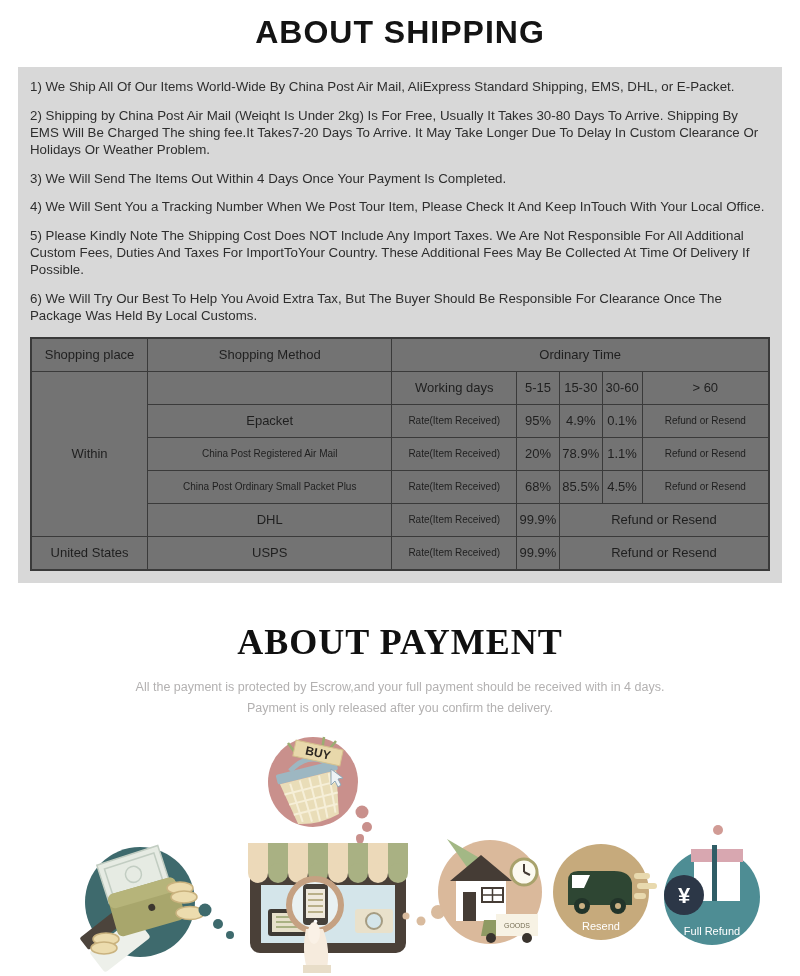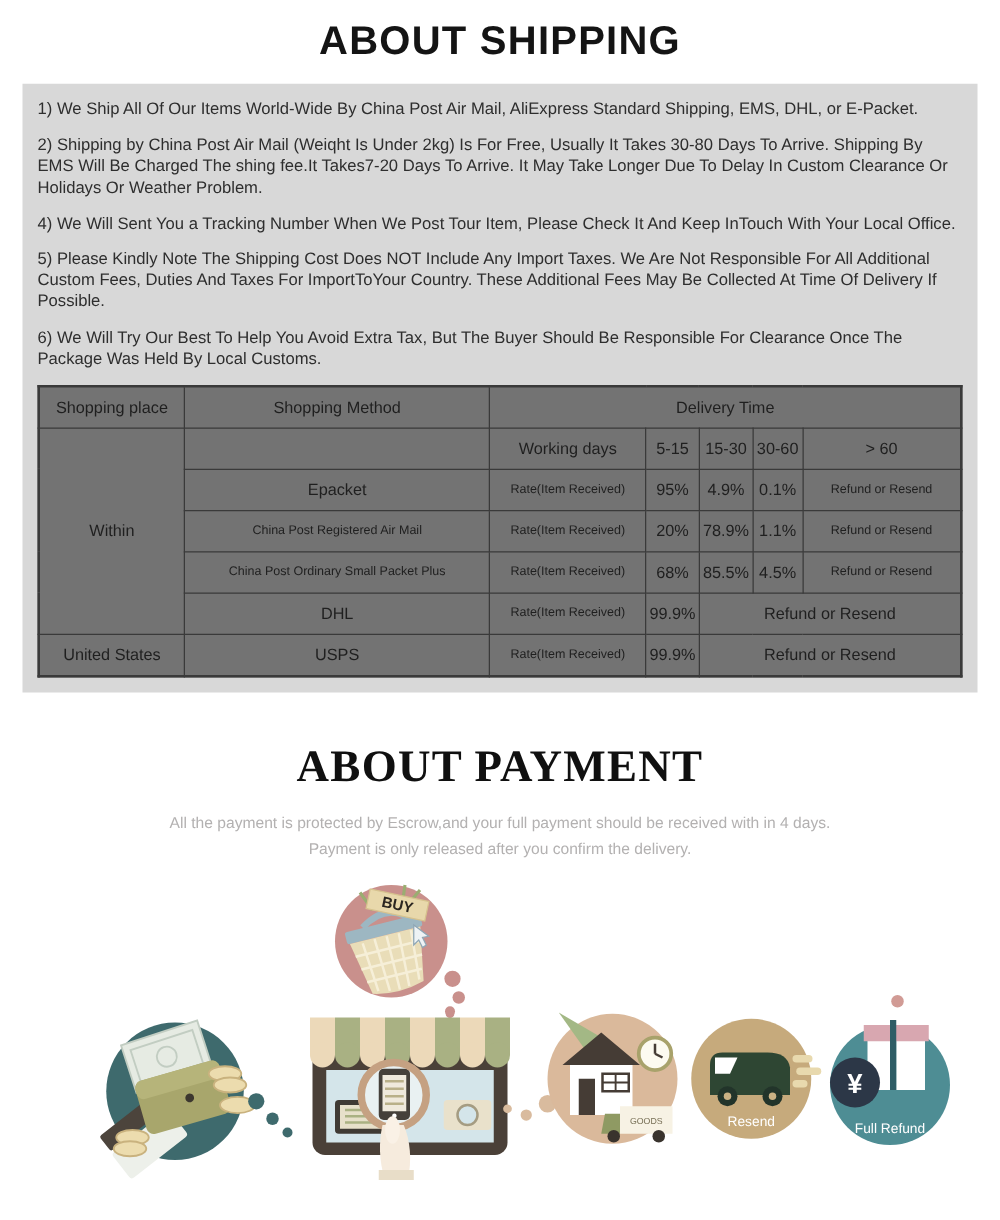--- a/index.html
+++ b/index.html
@@ -39,39 +39,40 @@
   svg text { font-family:"Liberation Sans", sans-serif; }
 </style>
 </head>
 <body>
 
 <h1 class="shipping-title">ABOUT SHIPPING</h1>
 
 <div class="panel">
   <p class="note">1) We Ship All Of Our Items World-Wide By China Post Air Mail, AliExpress Standard Shipping, EMS, DHL, or E-Packet.</p>
   <p class="note">2) Shipping by China Post Air Mail (Weiqht Is Under 2kg) Is For Free, Usually It Takes 30-80 Days To Arrive. Shipping By EMS Will Be Charged The shing fee.It Takes7-20 Days To Arrive. It May Take Longer Due To Delay In Custom Clearance Or Holidays Or Weather Problem.</p>
+  <p class="note">3) We Will Send The Items Out Within 4 Days Once Your Payment Is Completed.</p>
   <p class="note">4) We Will Sent You a Tracking Number When We Post Tour Item, Please Check It And Keep InTouch With Your Local Office.</p>
   <p class="note">5) Please Kindly Note The Shipping Cost Does NOT Include Any Import Taxes. We Are Not Responsible For All Additional Custom Fees, Duties And Taxes For ImportToYour Country. These Additional Fees May Be Collected At Time Of Delivery If Possible.</p>
   <p class="note">6) We Will Try Our Best To Help You Avoid Extra Tax, But The Buyer Should Be Responsible For Clearance Once The Package Was Held By Local Customs.</p>
 
   <table class="shipping-table">
     <colgroup>
       <col style="width:15.8%">
         <col style="width:33.1%">
         <col style="width:16.9%">
       <col style="width:5.8%">
         <col style="width:5.8%">
         <col style="width:5.4%">
         <col style="width:17.2%">
     </colgroup>
     <tbody>
       <tr>
         <th>Shopping place</th>
         <th>Shopping Method</th>
-        <th colspan="5">Delivery Time</th>
+        <th colspan="5">Ordinary Time</th>
       </tr>
       <tr>
         <td rowspan="5">Within</td>
         <td></td>
         <td class="nowrap">Working days</td>
         <td>5-15</td>
         <td>15-30</td>
         <td>30-60</td>
         <td>&gt; 60</td>
       </tr>

